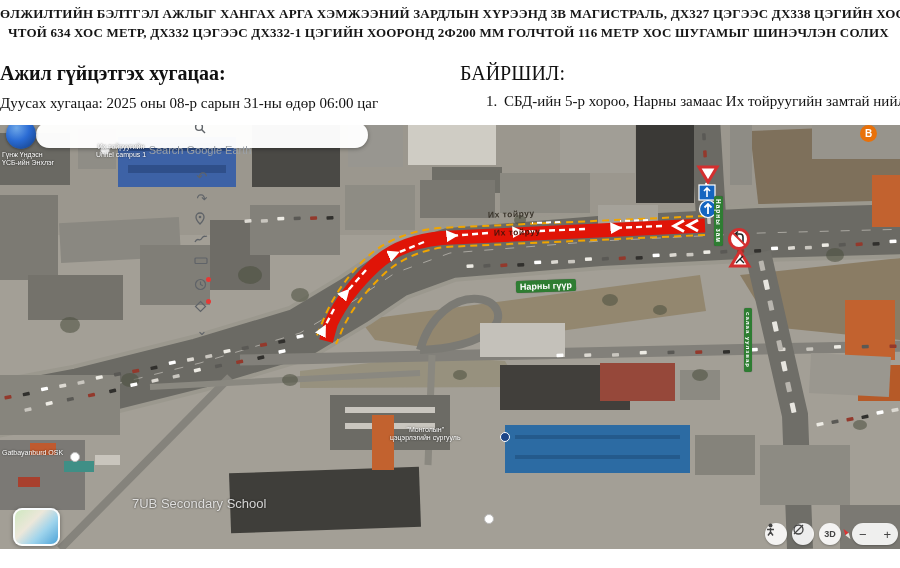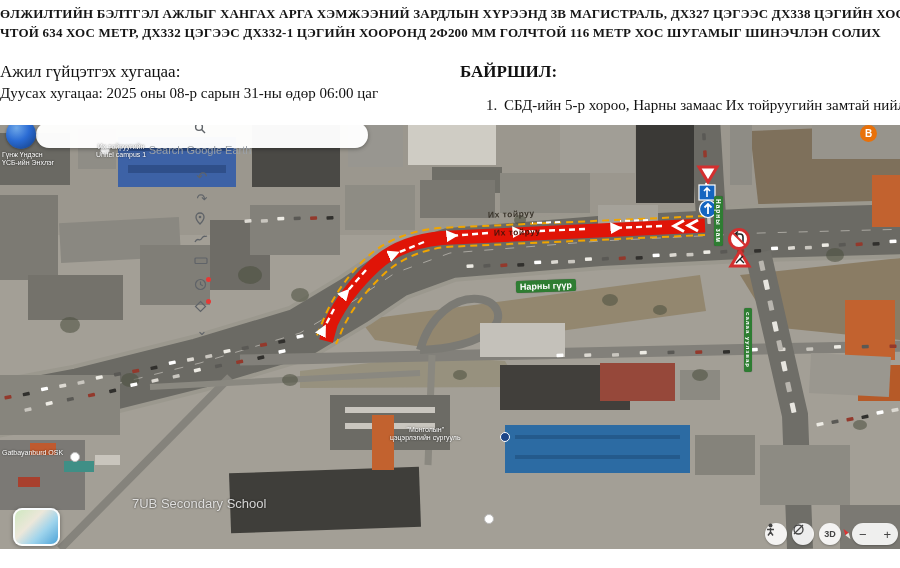--- a/index.html
+++ b/index.html
@@ -2,28 +2,28 @@
 <html><head>
 <meta charset="utf-8">
 <style>
   html,body{margin:0;padding:0;background:#fff;}
   #page{position:relative;width:900px;height:568px;overflow:hidden;background:#fff;
         font-family:"Liberation Serif",serif;color:#111;}
   
   .hline{position:absolute;left:0;right:0;white-space:nowrap;overflow:hidden;
          font-weight:bold;font-size:13px;letter-spacing:.2px;color:#151515;}
   #h1{top:6px;}
-  #h2{top:25px;}
+  #h2{top:25px;padding-left:8px;}
   
   .info{position:absolute;font-size:15px;white-space:nowrap;overflow:hidden;}
   #sched{left:0;top:62px;width:450px;}
-  #sched .t{font-weight:normal;font-size:17px;margin-bottom:3px;}
+  #sched .t{font-weight:bold;font-size:20px;margin-bottom:10px;}
   #sched .it{margin-top:2px;}
   #loc{left:460px;top:62px;width:440px;}
-  #loc .t{font-weight:bold;font-size:17px;margin-bottom:15px;}
+  #loc .t{font-weight:normal;font-size:20px;margin-bottom:8px;}
   #loc .row{margin-top:2px;}
   #loc .num{display:inline-block;width:18px;margin-left:26px;}
   #loc .num.b{font-weight:bold;}
   
   #map{position:absolute;left:0;top:125px;width:900px;height:424px;overflow:hidden;
        background:#a29e95;font-family:"Liberation Sans",sans-serif;}
   #map svg{position:absolute;left:0;top:0;}
   .ovl{position:absolute;z-index:5;}
   
   #toolbar{left:36px;top:-3px;width:332px;height:26px;background:rgba(255,255,255,.97);

